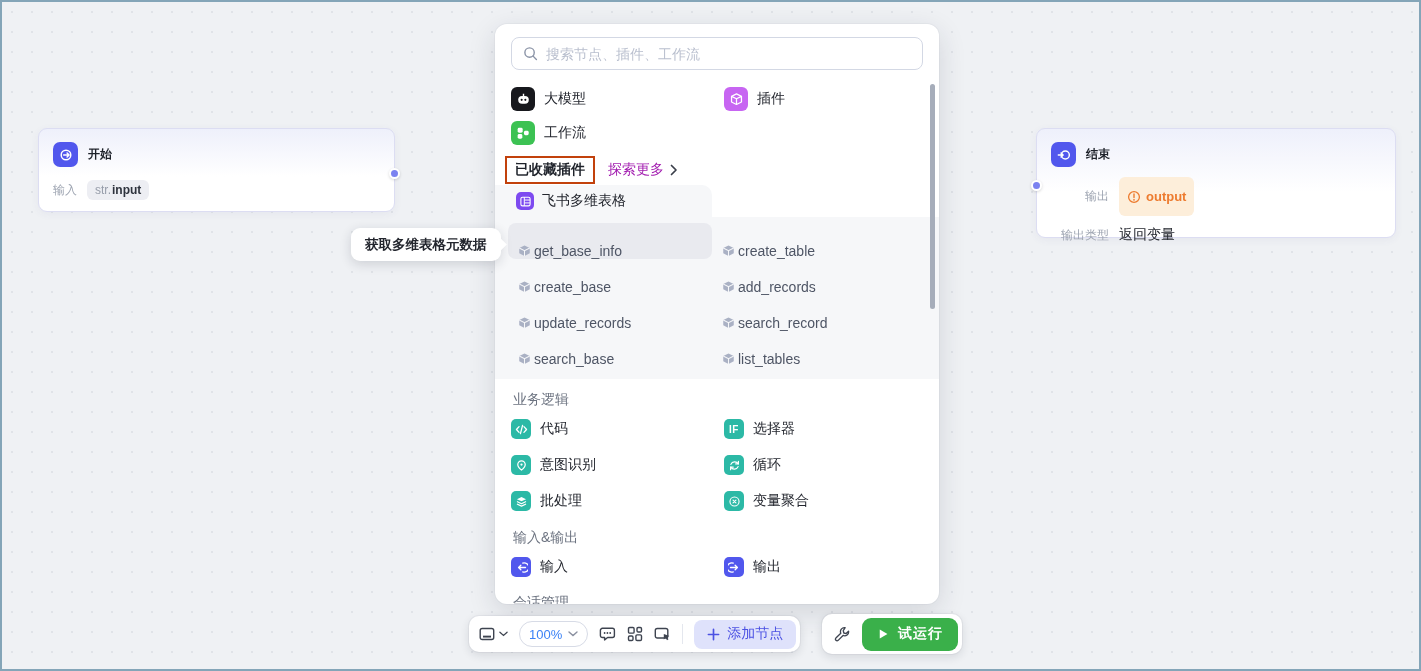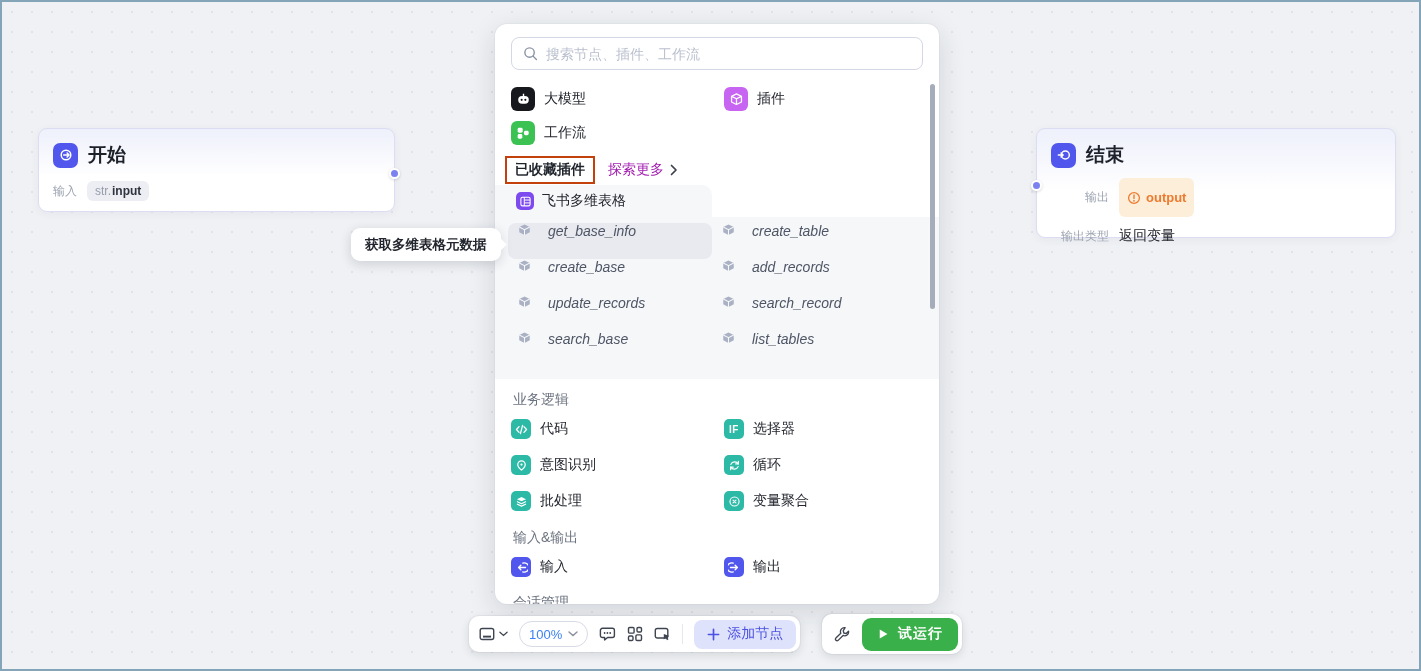--- a/index.html
+++ b/index.html
@@ -16,21 +16,21 @@
 
   
   .node {
     position:absolute; background:linear-gradient(180deg,#eef0fb 0%,#ffffff 58%);
     border:1px solid #dcddf2; border-radius:9px;
     box-shadow:0 2px 8px rgba(60,70,130,.06);
   }
   .node-head { display:flex; align-items:center; gap:10px; padding:13px 14px 0 14px; }
   .nicon { width:25px; height:25px; border-radius:7px; display:flex; align-items:center; justify-content:center; flex:0 0 auto; }
   .nicon.indigo { background:#5157ed; }
-  .ntitle { font-size:19px; font-weight:bold; color:#1d2129; }
+  .ntitle { font-size:12px; font-weight:bold; color:#1d2129; }
   .nrow { display:flex; align-items:center; gap:10px; padding:0 14px; margin-top:13px; }
   .nlabel { font-size:12px; color:#9ca3b0; min-width:24px; }
   .end-rows .nlabel { display:inline-block; width:58px; text-align:right; }
   .tag { background:#edeef3; border-radius:6px; padding:3px 8px; font-size:12px; display:inline-flex; align-items:center; gap:1px; }
   .tag .t-type { color:#979daa; }
   .tag .t-name { color:#2e333d; font-weight:bold; }
   .tag-warn { background:#fdeeda; border-radius:6px; padding:12px 8px; display:inline-flex; align-items:center; gap:5px; }
   .tag-warn span { color:#ed7b2f; font-size:13px; font-weight:bold; }
   .nvalue { font-size:14px; color:#23262e; font-weight:500; }
   .end-rows .nrow { margin-top:10px; }
@@ -55,21 +55,21 @@
   .fav-row { margin-top:6px; padding-left:10px; display:flex; align-items:center; }
   .fav-title { border:2px solid #c2410c; padding:3px 8px; font-size:14px; font-weight:bold; color:#1f232b; }
   .explore { margin-left:13px; font-size:14px; color:#a21caf; font-weight:500; display:inline-flex; align-items:center; gap:5px; cursor:pointer; }
 
   .fav-tab { margin-top:1px; width:217px; height:32px; background:#f6f7f9; border-radius:0 10px 0 0;
     display:flex; align-items:center; gap:8px; padding-left:21px; }
   .fav-tab .ticon { width:18px; height:18px; border-radius:5px; background:#7d4af0; display:flex; align-items:center; justify-content:center; }
   .fav-tab span.tlabel { font-size:14px; color:#23262e; font-weight:500; }
 
   .plugin-area { background:#f6f7f9; padding:6px 13px 12px; display:grid; grid-template-columns:204px 1fr; grid-auto-rows:36px; }
-  .pitem { display:flex; align-items:flex-start; gap:16px; padding-left:9px; border-radius:8px; cursor:pointer;font-style:italic; }
+  .pitem { display:flex; align-items:flex-end; gap:2px; padding-left:9px; border-radius:8px; cursor:pointer; }
   .pitem.selected { background:#e9eaef; }
   .pitem span.plabel { font-size:14px; color:#4e5565; }
 
   .sec-h { margin:12px 0 0 18px; height:20px; font-size:14px; color:#6c7380; }
   .sec-h.io { margin-top:10px; }
   .sec-h.session { margin-top:9px; }
   .grid2 { margin:0 16px; display:grid; grid-template-columns:213px 1fr; grid-auto-rows:36px; }
   .gitem { display:flex; align-items:center; gap:9px; cursor:pointer; }
   .gitem span.glabel { font-size:14px; color:#23262e; }
   .sicon { width:20px; height:20px; border-radius:5px; display:flex; align-items:center; justify-content:center; flex:0 0 auto; }

